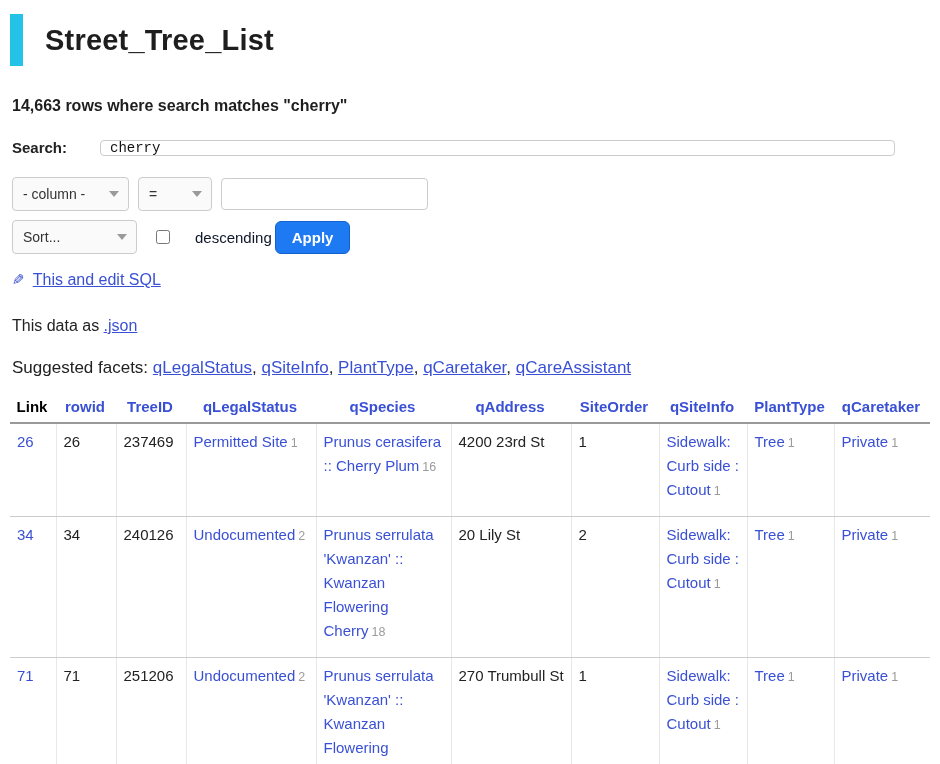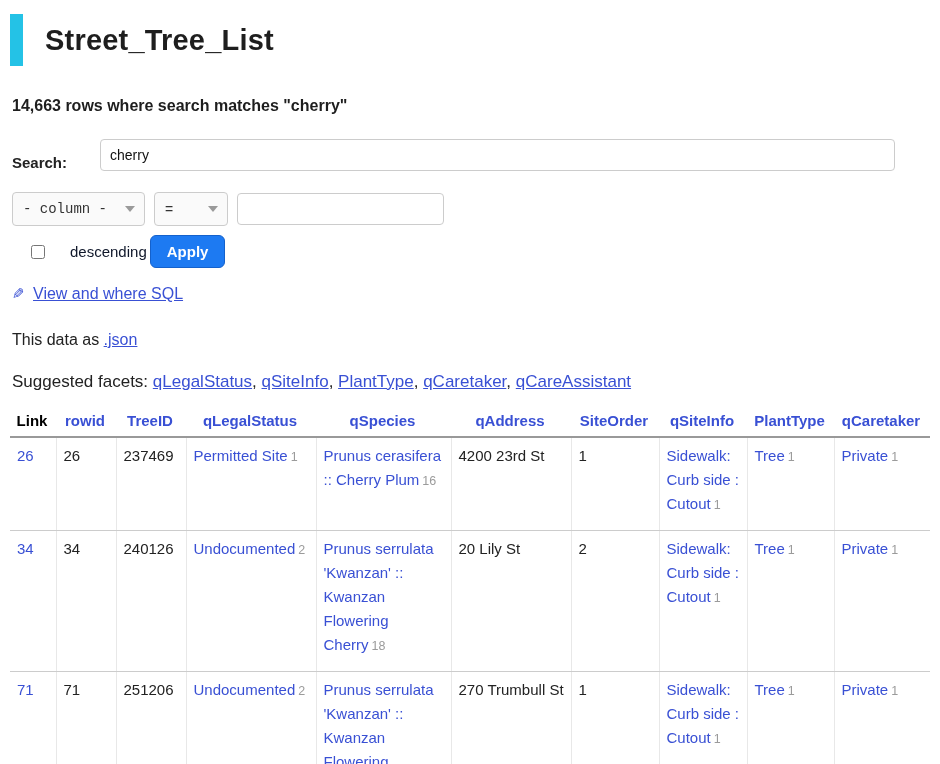--- a/index.html
+++ b/index.html
@@ -24,37 +24,37 @@
   .accent-bar{width:13px;height:52px;background:var(--accent);margin-right:11px;flex:0 0 auto;}
   h1{font-size:29px;margin:0;font-weight:bold;color:#1e1e1e;letter-spacing:0.2px;}
 
   
   .summary{font-size:16px;font-weight:bold;margin-top:31px;margin-left:2px;color:#1e1e1e;}
 
   
   .search-row{display:flex;align-items:flex-end;margin-top:24px;margin-left:2px;}
   .search-label{font-weight:bold;width:88px;flex:0 0 auto;}
   .search-input{
-    width:795px;height:32px;border:1px solid #ccc;border-radius:4px;
-    padding:0 9px;font-size:14px;font-family:Liberation Sans, sans-serif;color:#111;outline:none;
+    width:795px;height:16px;border:1px solid #ccc;border-radius:4px;
+    padding:0 9px;font-size:14px;font-family:Liberation Mono, monospace;color:#111;outline:none;
   }
 
   
   .select-wrap{position:relative;display:inline-block;}
   .fake-select{
     -webkit-appearance:none;appearance:none;
     height:34px;background:#fafafa;border:1px solid #ccc;border-radius:4px;
     padding:0 28px 0 10px;font-size:14px;font-family:inherit;color:#333;outline:none;
   }
   .caret{
     position:absolute;right:10px;top:14px;width:0;height:0;pointer-events:none;
     border-left:5px solid transparent;border-right:5px solid transparent;border-top:6px solid #9a9a9a;
   }
   .filter-row{display:flex;align-items:center;margin-top:21px;margin-left:2px;gap:9px;}
-  .col-select{width:133px;font-family:Liberation Mono, monospace;}
+  .col-select{width:117px;}
   .op-select{width:74px;}
   .filter-value{
     width:207px;height:32px;border:1px solid #ccc;border-radius:4px;
     padding:0 8px;font-size:14px;font-family:inherit;outline:none;
   }
   .sort-row{display:flex;align-items:center;margin-top:9px;margin-left:2px;}
   .sort-select{width:125px;}
   .desc-box{margin-left:19px;width:14px;height:14px;}
   .desc-label{font-weight:normal;margin-left:22px;color:#0f172a;}
   .apply-btn{
@@ -117,28 +117,34 @@
     <span class="select-wrap">
       <select class="fake-select op-select">
         <option>=</option>
       </select>
       <span class="caret"></span>
     </span>
     <input class="filter-value" type="text" value="" style="">
   </div>
 
   <div class="sort-row">
+    <span class="select-wrap">
+      <select class="fake-select sort-select">
+        <option>Sort...</option>
+      </select>
+      <span class="caret"></span>
+    </span>
     <input class="desc-box" type="checkbox" style="">
     <span class="desc-label">descending</span>
     <button class="apply-btn">Apply</button>
   </div>
 
   <div class="sql-row">
     <span class="pencil">✎</span>
-    <a>View and where SQL</a>
+    <a>This and edit SQL</a>
   </div>
 
   <div class="data-as">
     <span>This data as </span><a>.json</a>
   </div>
 
   <div class="facets-row">
     <span>Suggested facets: </span><span id="facet-links"><a>qLegalStatus</a>, <a>qSiteInfo</a>, <a>PlantType</a>, <a>qCaretaker</a>, <a>qCareAssistant</a></span>
   </div>
 

